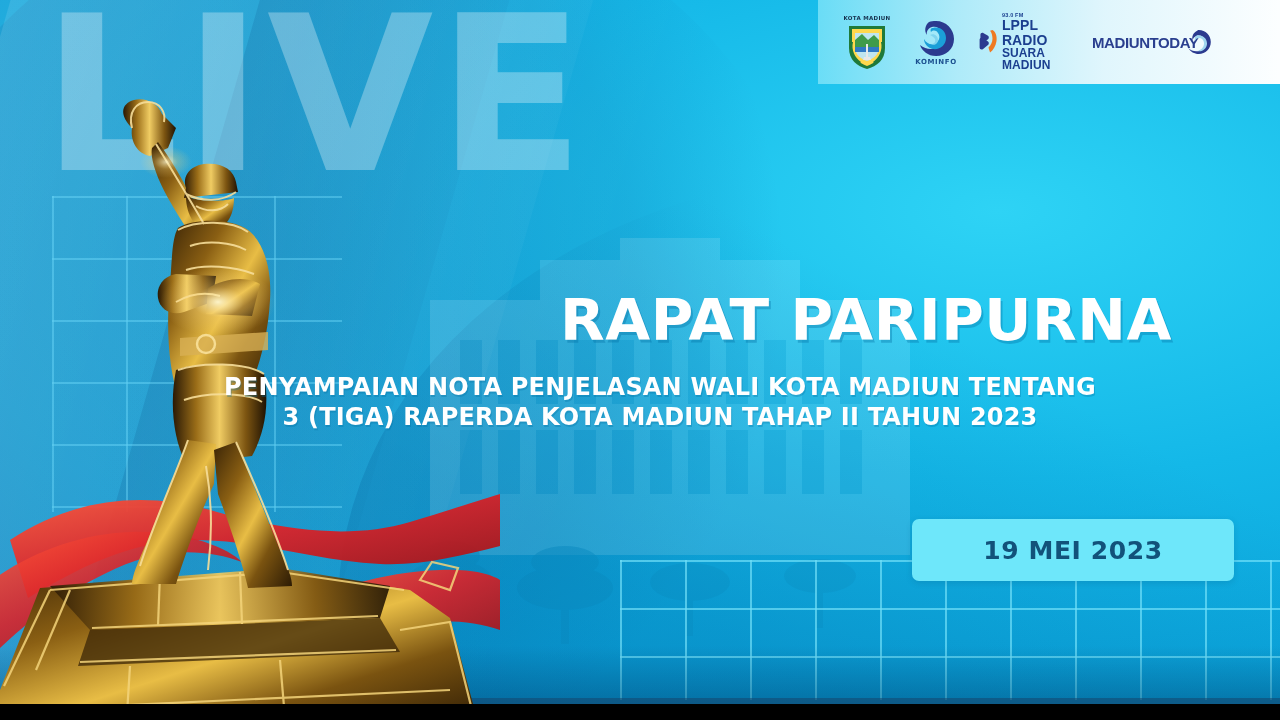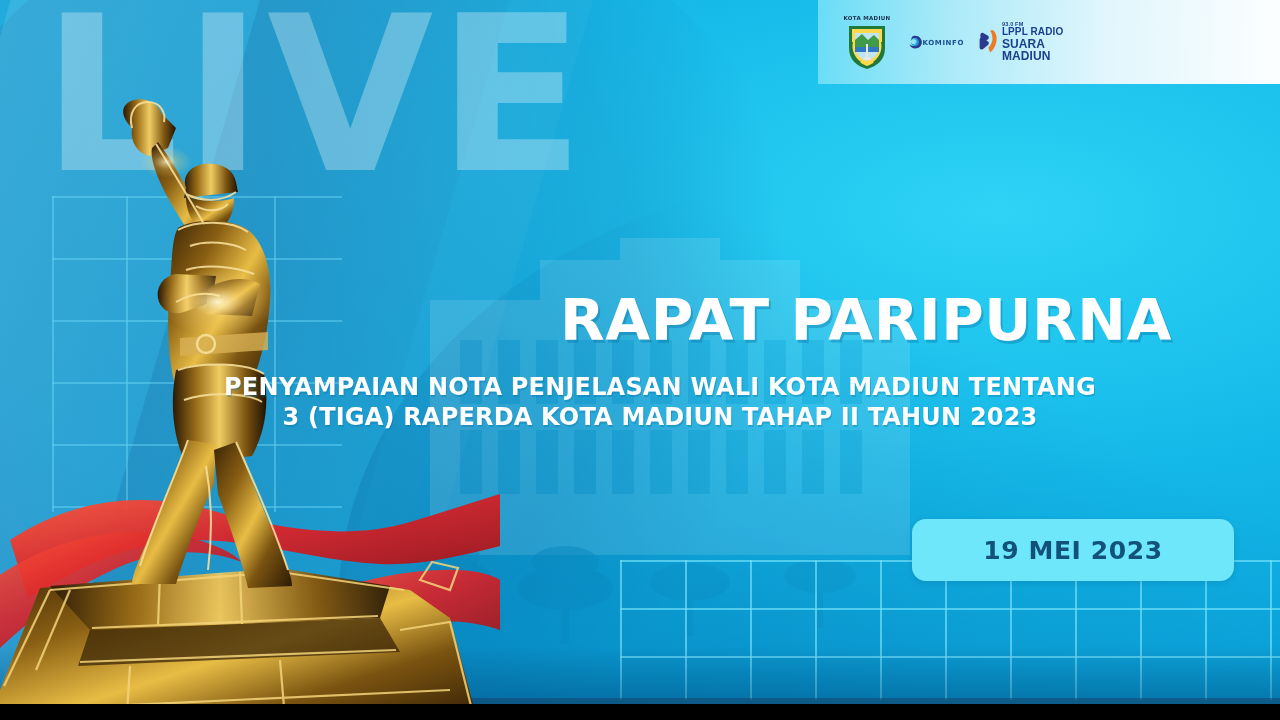--- a/index.html
+++ b/index.html
@@ -87,28 +87,28 @@
     display:flex; align-items:center; justify-content:flex-start; gap:14px;
     padding-left:22px;
   }
   .logo { position:relative; display:flex; align-items:center; }
 
   
   .crest-wrap { display:flex; flex-direction:column; align-items:center; width:54px; }
   .crest-cap { font-size:5.5px; font-weight:700; color:#17324f; letter-spacing:.3px; margin-bottom:1px; font-family:"DejaVu Sans", sans-serif;}
 
   
-  .kominfo-wrap { display:flex; align-items:center; width:56px; }
+  .kominfo-wrap { display:flex; flex-direction:column; align-items:center; width:56px; }
   .kominfo-cap { font-size:7px; font-weight:700; color:#1b4f8f; letter-spacing:.6px; margin-top:1px; font-family:"DejaVu Sans", sans-serif;}
 
   
   .lppl-wrap { display:flex; align-items:center; gap:3px; width:100px; }
   .lppl-text { display:flex; flex-direction:column; line-height:1.02; }
   .lppl-fm { font-size:5.5px; font-weight:700; color:#1b3f8f; letter-spacing:.2px; }
-  .lppl-l1 { font-size:10px; font-weight:700; color:#1b3f8f; letter-spacing:.1px; }
+  .lppl-l1 { font-size:14px; font-weight:700; color:#1b3f8f; letter-spacing:.1px; }
   .lppl-l2 { font-size:12px; font-weight:700; color:#1b3f8f; letter-spacing:.1px; }
 
   
   .mt-wrap { display:flex; align-items:center; width:120px; }
   .mt-text { font-size:15px; font-weight:700; letter-spacing:-.4px; color:#2a3f8f; }
 
   
   .title-block { position:absolute; left:0; top:0; width:1280px; }
   .main-title {
     position:absolute; left:560px; top:287px; width:700px;
@@ -125,21 +125,21 @@
     text-shadow:1px 2px 0 rgba(0,110,160,0.30);
     white-space:nowrap;
     transform:scaleX(.96);
   }
   .sub-1 { left:20px; top:372px; }
   .sub-2 { left:20px; top:402px; }
 
   
   .date-badge {
     position:absolute; left:912px; top:519px; width:322px; height:62px;
-    background:#6ee7fa; border-radius:14px;
+    background:#6ee7fa; border-radius:7px;
     display:flex; align-items:center; justify-content:center;
     box-shadow:0 2px 6px rgba(0,70,110,0.18);
   }
   .date-text {
     font-size:25px; font-weight:700; color:#12527a; letter-spacing:.6px;
     font-family:"DejaVu Sans", sans-serif;
   }
 
   
   .statue { position:absolute; left:-20px; top:70px; width:520px; height:660px; }
@@ -357,20 +357,30 @@
         <path d="M2 14 C2 12 4 11 6 12 L12 16 C14 17 14 20 12 21 L6 26 C4 27 2 26 2 24 Z" fill="#2b3a8f"></path>
         <path d="M18 2 C22 4 24 10 23 16 C22 22 19 27 15 30 L13 24 C16 21 18 17 18 13 C18 9 17 5 15 3 Z" fill="#ef7a22"></path>
       </svg>
       <div class="lppl-text">
         <div class="lppl-fm">93.0 FM</div>
         <div class="lppl-l1">LPPL RADIO</div>
         <div class="lppl-l2">SUARA MADIUN</div>
       </div>
     </div>
 
+    <div class="logo mt-wrap">
+      <div class="mt-text">MADIUNTODAY</div>
+      <svg width="34" height="34" viewBox="0 0 34 34" style="margin-left:-12px">
+        <path d="M17 1 C26 1 33 8 33 17 C33 26 26 33 17 33 C11 33 6 30 3 25
+                 C7 29 12 30 17 29 C24 27 28 21 26 15 C24 10 19 7 14 9
+                 C11 10 9 12 9 15 C7 10 10 4 15 2 C16 1 16 1 17 1 Z" fill="#2b3a8f"></path>
+        <path d="M15 8 C22 7 28 12 28 19 C28 26 21 31 15 29 C20 28 24 24 24 19
+                 C24 14 20 11 16 12 C14 12 12 14 12 16 C11 12 12 9 15 8 Z" fill="#9fd6ef"></path>
+      </svg>
+    </div>
   </div>
 
   <div class="title-block">
     <div class="main-title">RAPAT PARIPURNA</div>
     <div class="sub-line sub-1">PENYAMPAIAN NOTA PENJELASAN WALI KOTA MADIUN TENTANG</div>
     <div class="sub-line sub-2">3 (TIGA) RAPERDA KOTA MADIUN TAHAP II TAHUN 2023</div>
   </div>
 
   <div class="date-badge">
     <span class="date-text">19 MEI 2023</span>

